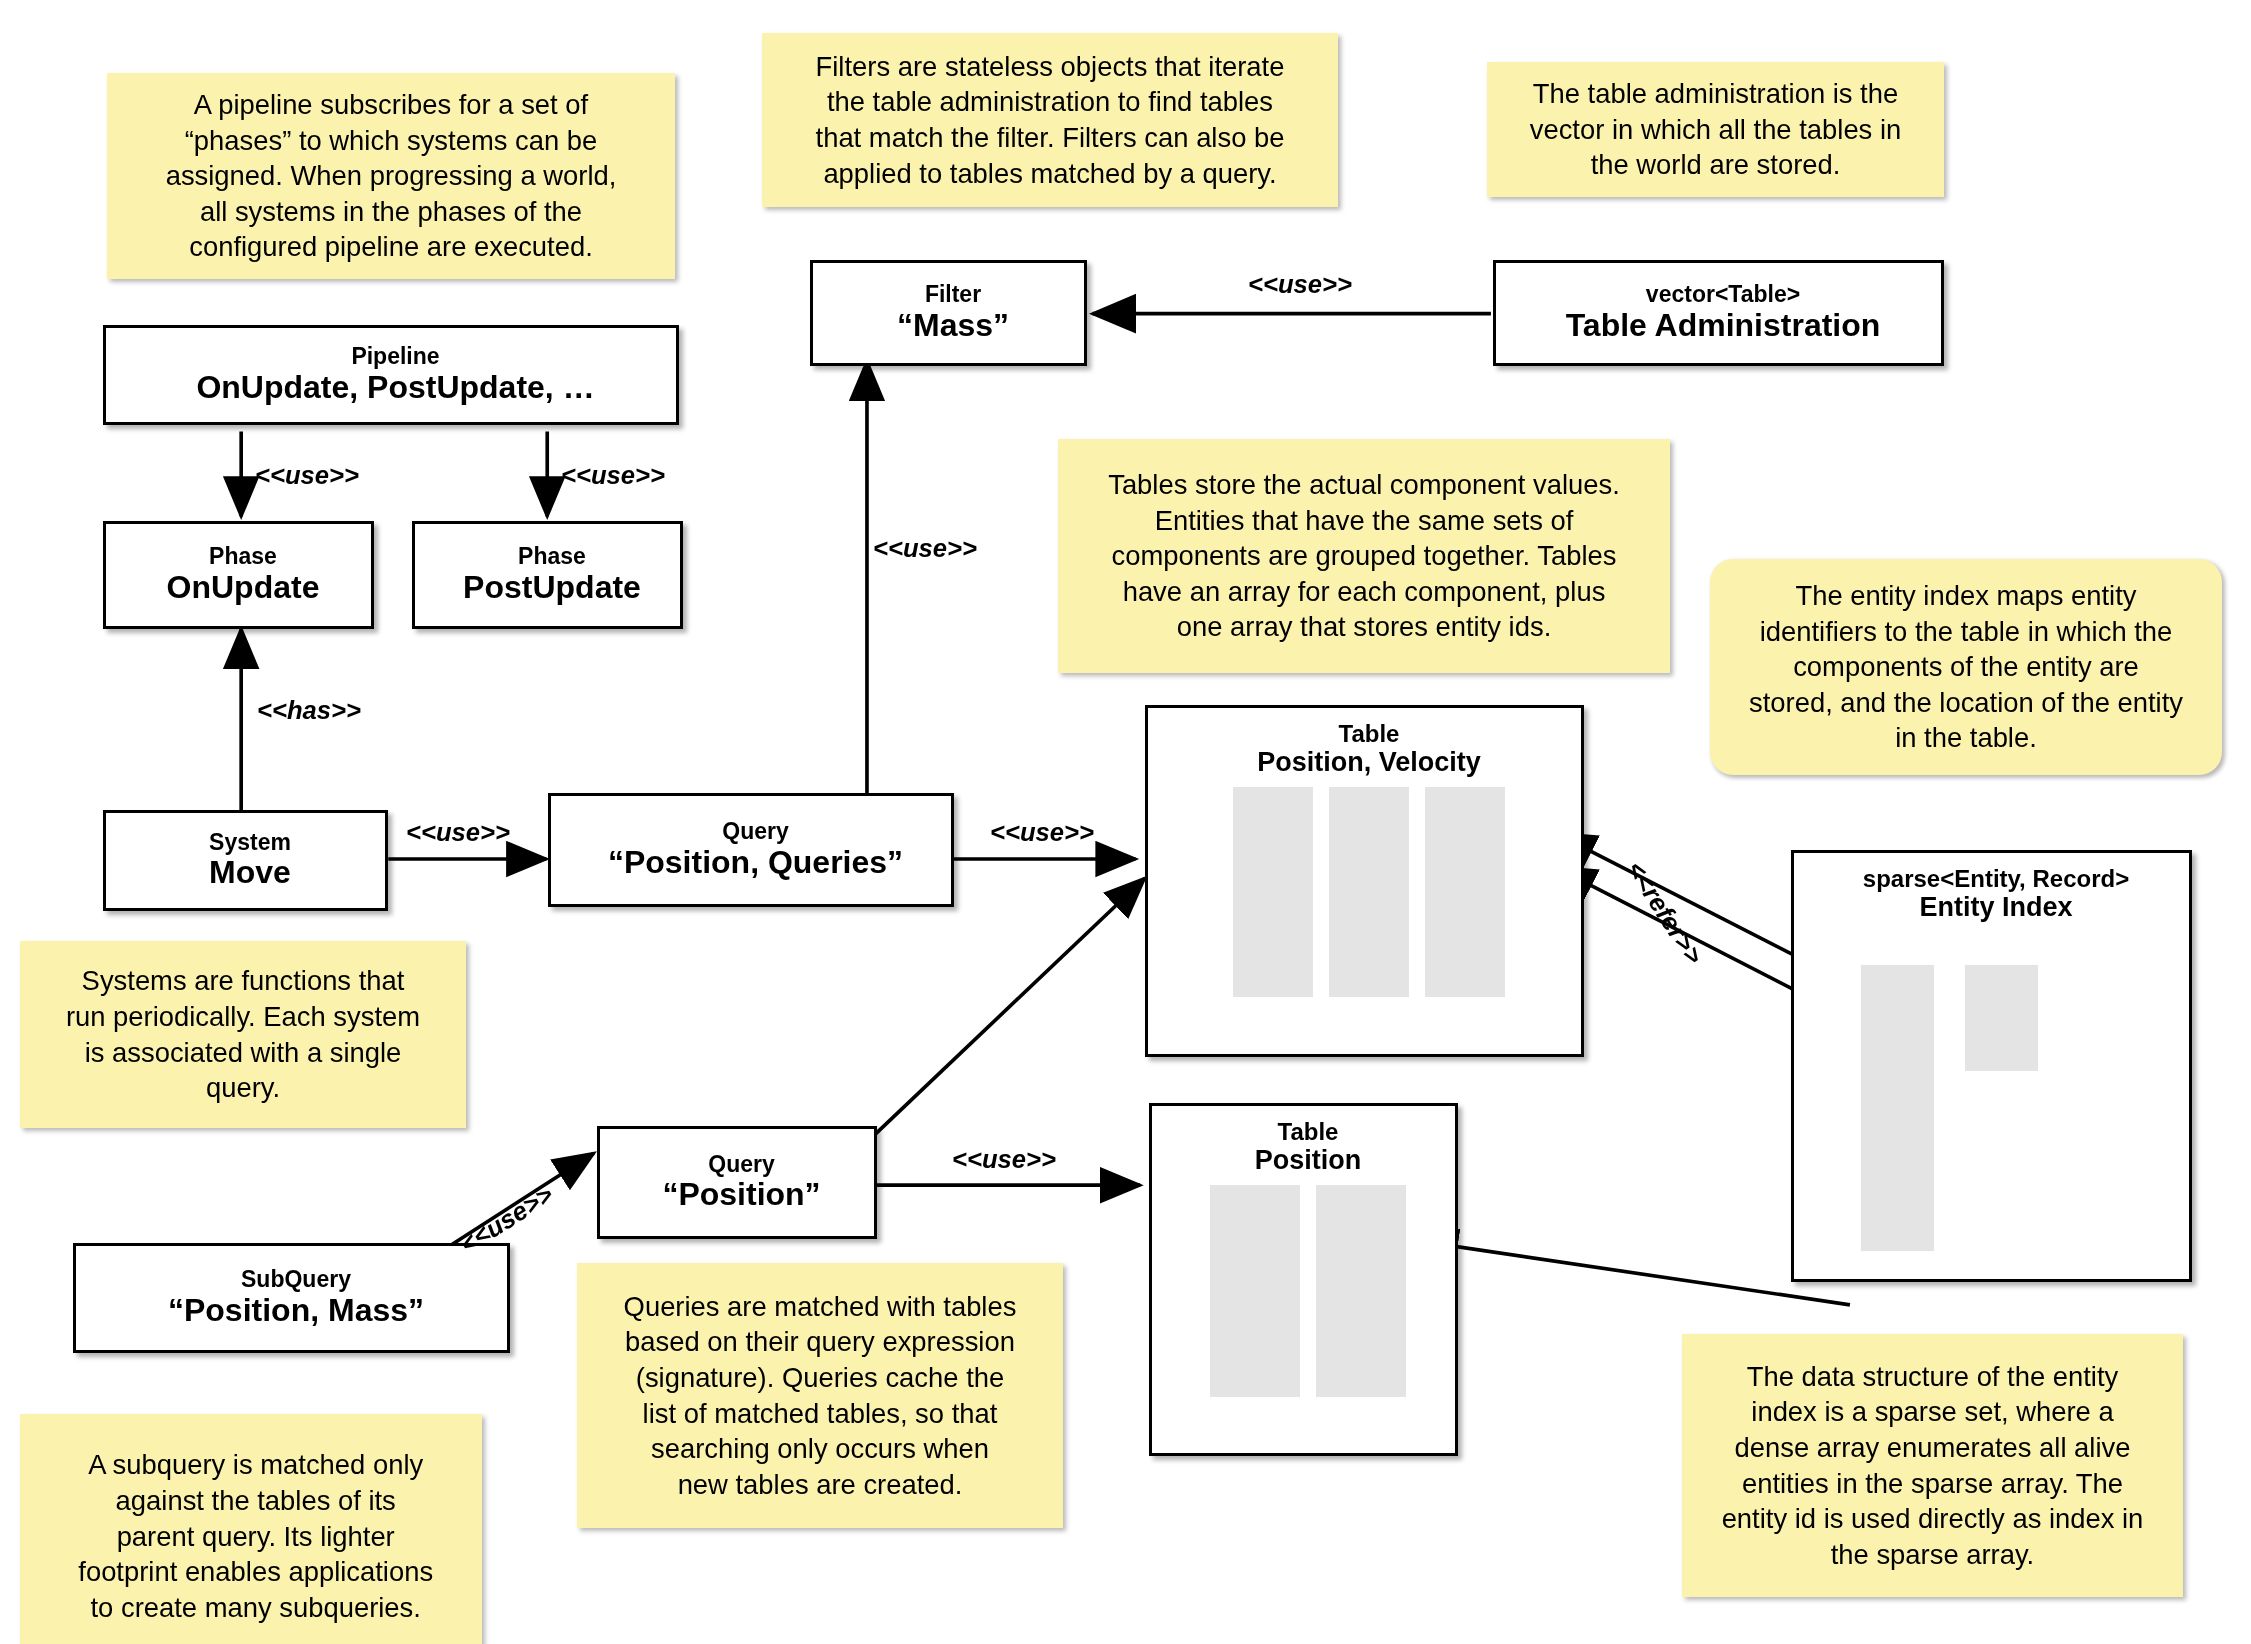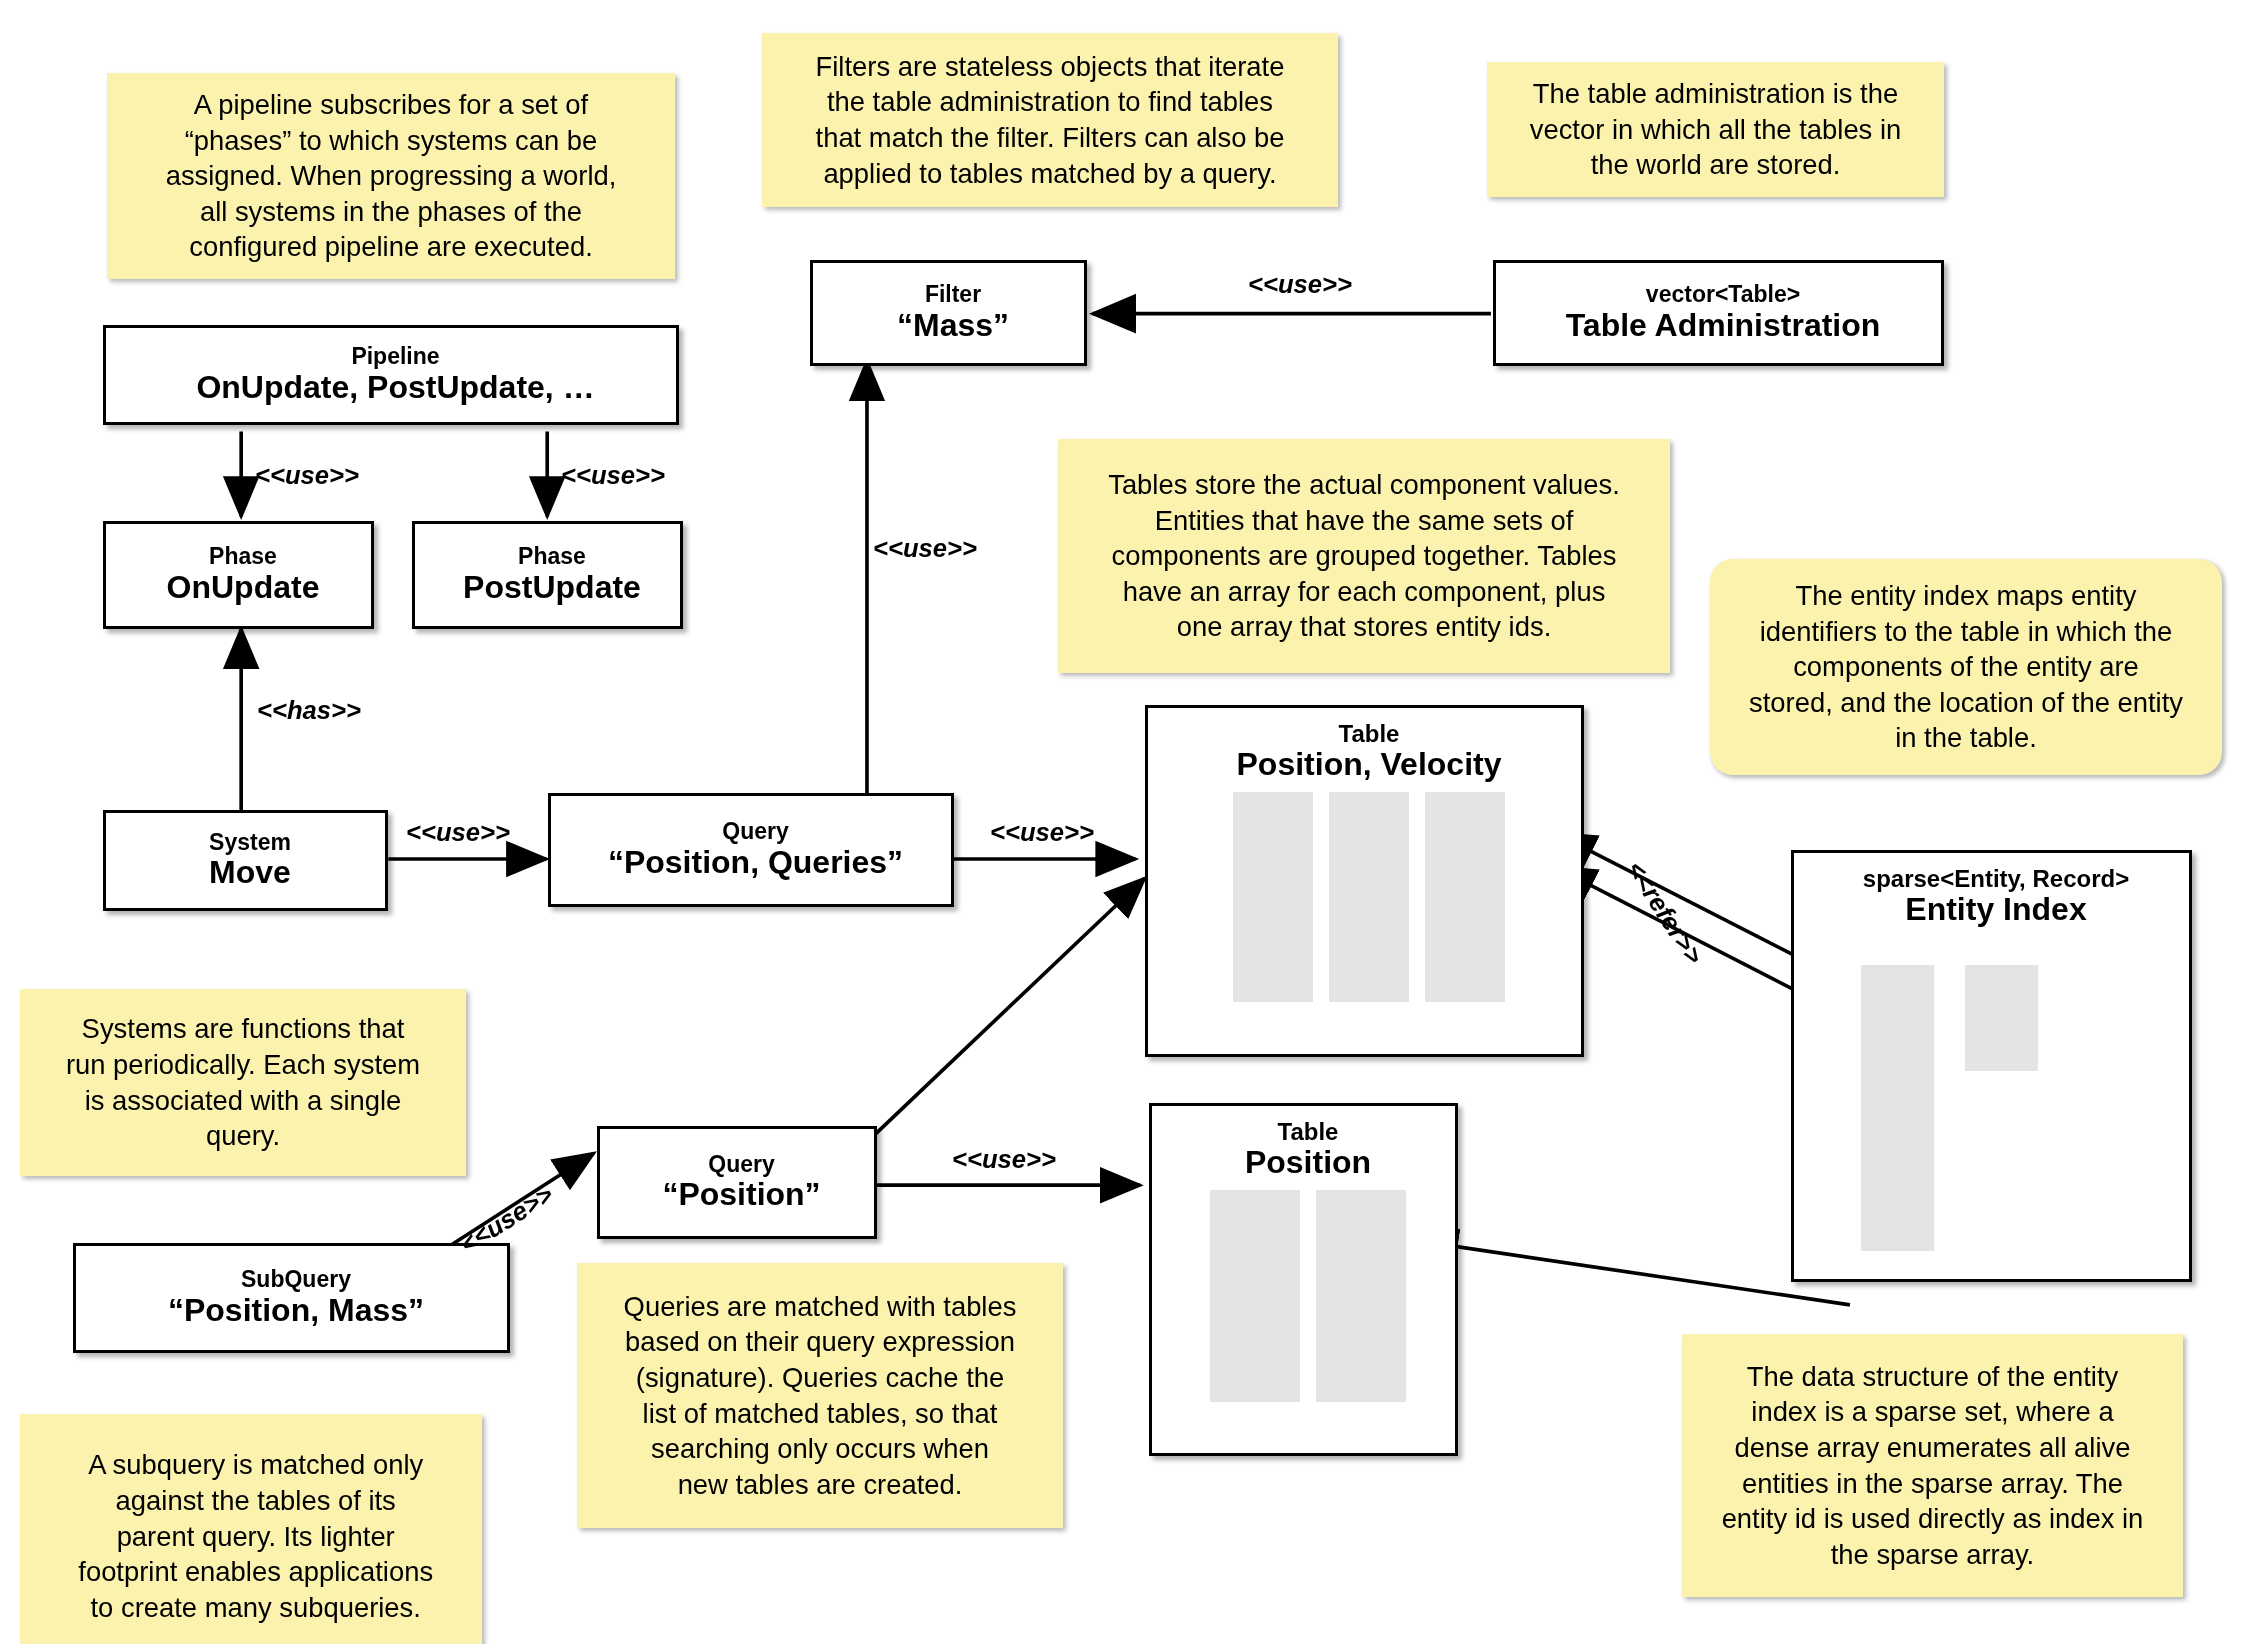--- a/index.html
+++ b/index.html
@@ -43,21 +43,21 @@
   }
   .box .title{
     display:block;
     font-size:32px;
     font-weight:700;
     line-height:1.12;
   }
   .box.simple{display:flex;flex-direction:column;align-items:center;justify-content:center;}
   .box.tablebox{padding-top:12.8px;}
   .box.tablebox .stereo{font-size:24px;}
-  .box.tablebox .title{font-size:32px;margin-bottom:9.1px;}
+  .box.tablebox .title{font-size:27px;margin-bottom:9.1px;}
   .cols{display:flex;justify-content:center;gap:16.4px;}
   .col{background:#e4e4e4;}
   
   .ei-dense{position:absolute;background:#e4e4e4;}
   .ei-sparse{position:absolute;background:#e4e4e4;}
 
   
   .elabel{
     position:absolute;
     font-size:25.6px;
@@ -135,21 +135,21 @@
 components are grouped together. Tables
 have an array for each component, plus
 one array that stores entity ids.</div>
 
   <div class="note" style="left:1710px;top:559px;width:512px;height:216px;border-radius:23px;">The entity index maps entity
 identifiers to the table in which the
 components of the entity are
 stored, and the location of the entity
 in the table.</div>
 
-  <div class="note" style="left:20px;top:941px;width:446px;height:187px;margin-top:48px;">Systems are functions that
+  <div class="note" style="left:20px;top:941px;width:446px;height:187px;">Systems are functions that
 run periodically. Each system
 is associated with a single
 query.</div>
 
   <div class="note" style="left:577px;top:1263px;width:486px;height:265px;">Queries are matched with tables
 based on their query expression
 (signature). Queries cache the
 list of matched tables, so that
 searching only occurs when
 new tables are created.</div>

